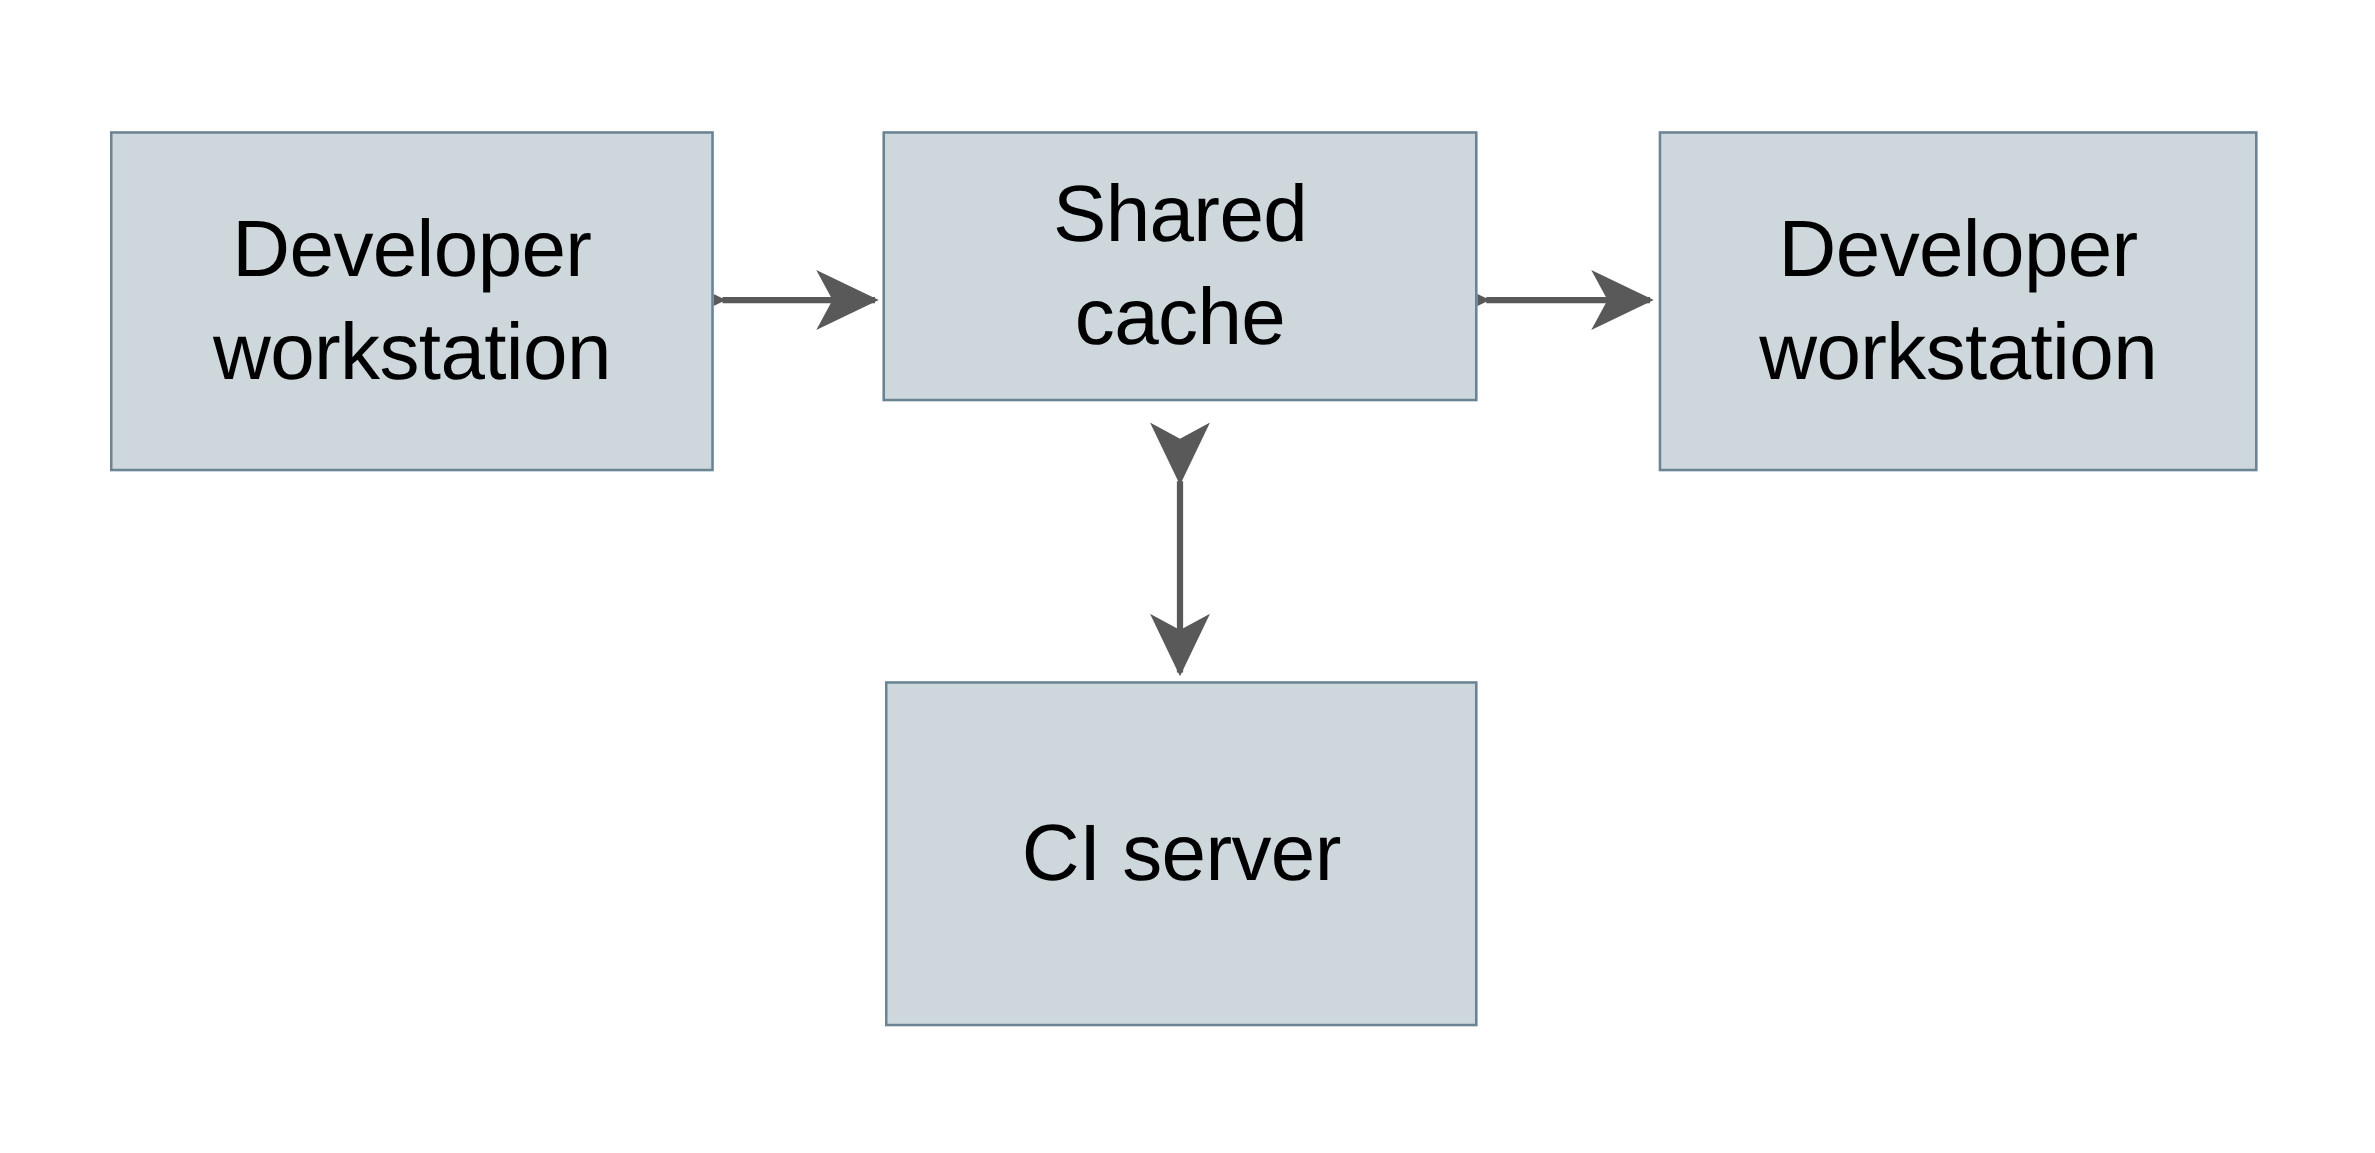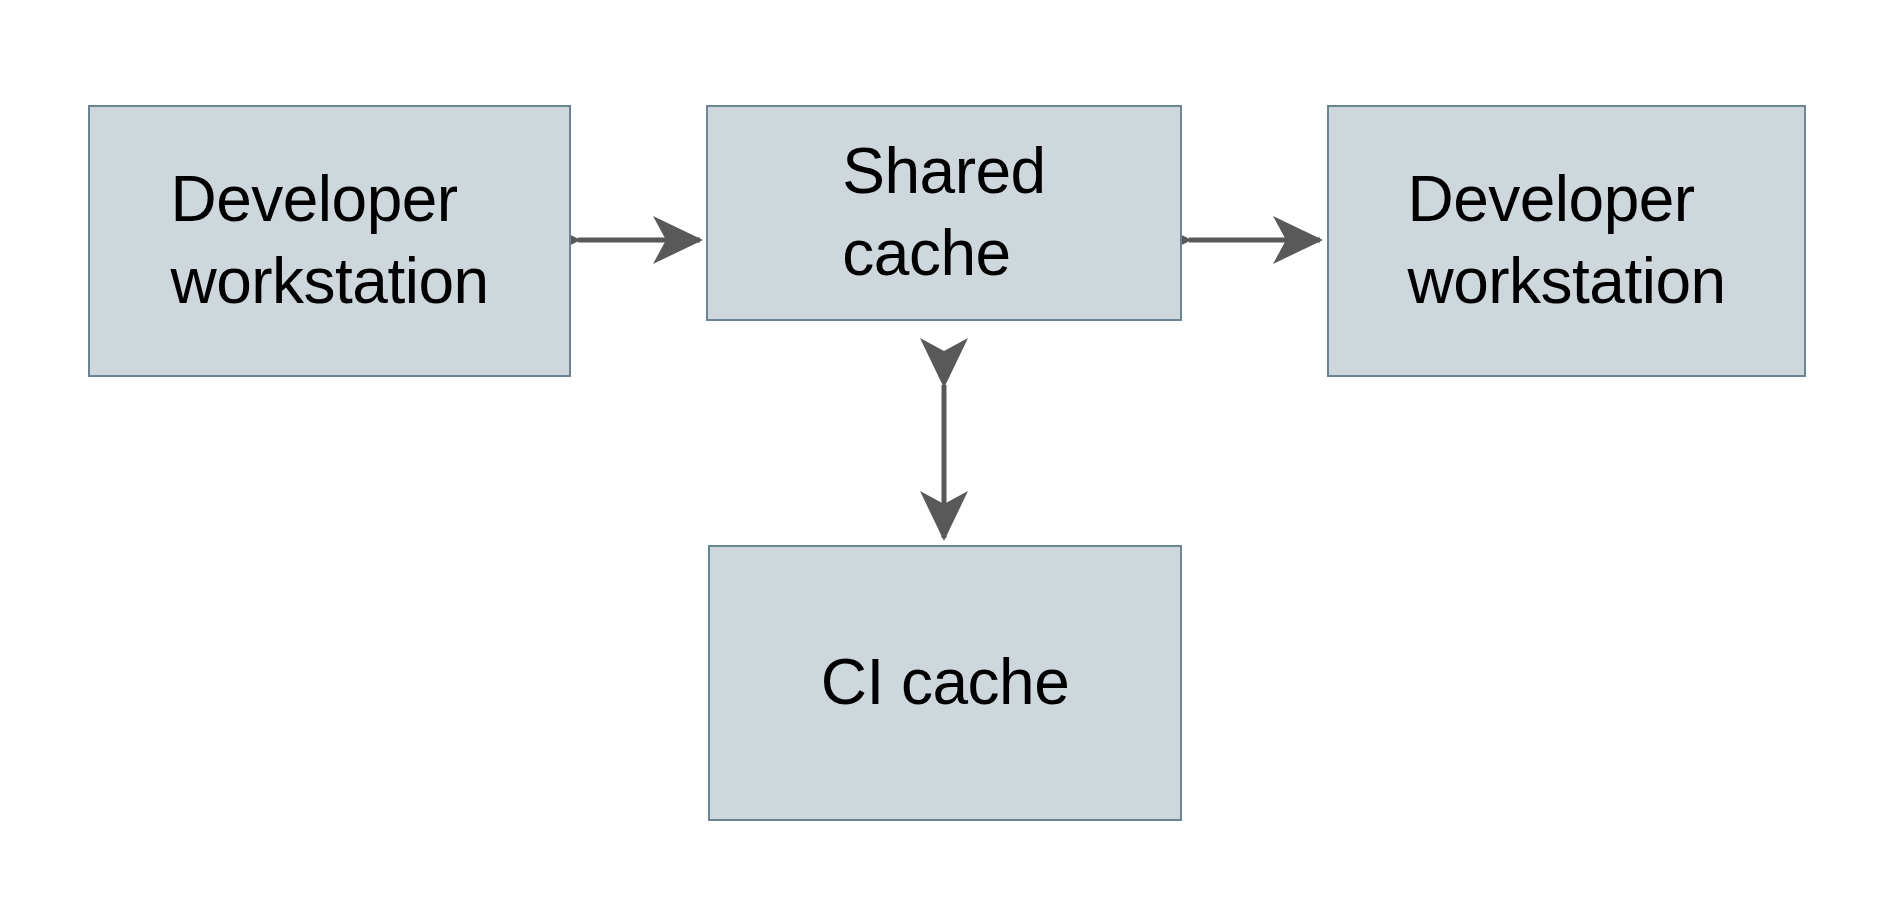--- a/index.html
+++ b/index.html
@@ -23,21 +23,21 @@
 
   
   .node {
     position: absolute;
     box-sizing: border-box;
     background: #ced8dc;
     border: 2px solid #6b8494;
     display: flex;
     align-items: center;
     justify-content: center;
-    text-align: left;
+    text-align: center;
   }
   .node-label {
     color: #000000;
     font-size: 64px;
     line-height: 1.28;
     font-weight: 400;
     letter-spacing: -0.5px;
     white-space: pre-line;
     padding: 0 6px;
   }
@@ -100,16 +100,16 @@
     <div class="node-label">Shared
 cache</div>
   </div>
 
   <div class="node" id="node-dev-right">
     <div class="node-label">Developer
 workstation</div>
   </div>
 
   <div class="node" id="node-ci">
-    <div class="node-label">CI cache</div>
+    <div class="node-label">CI server</div>
   </div>
 
 </div>
 
 </body></html>

